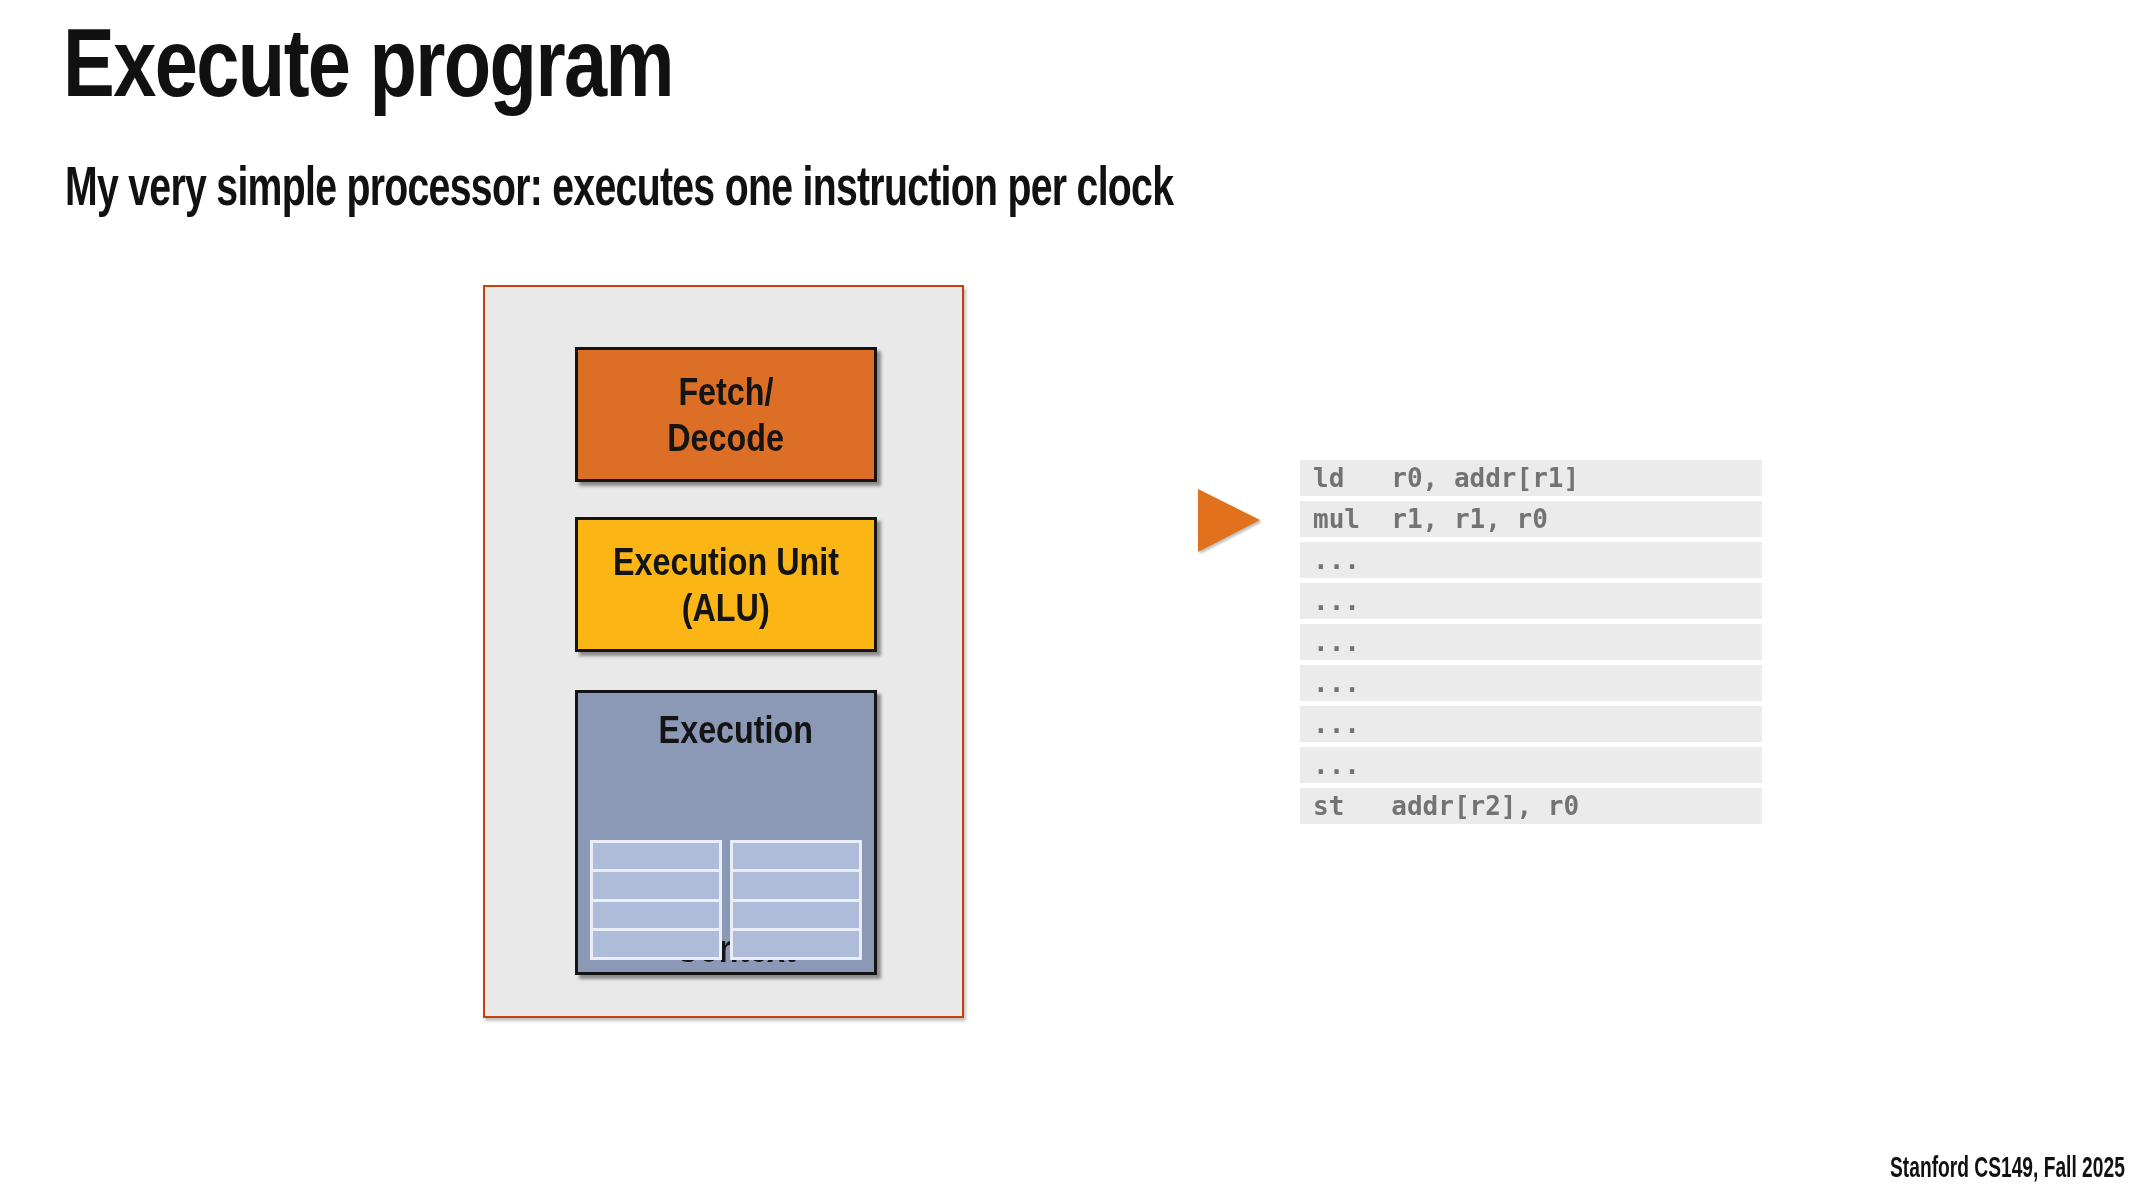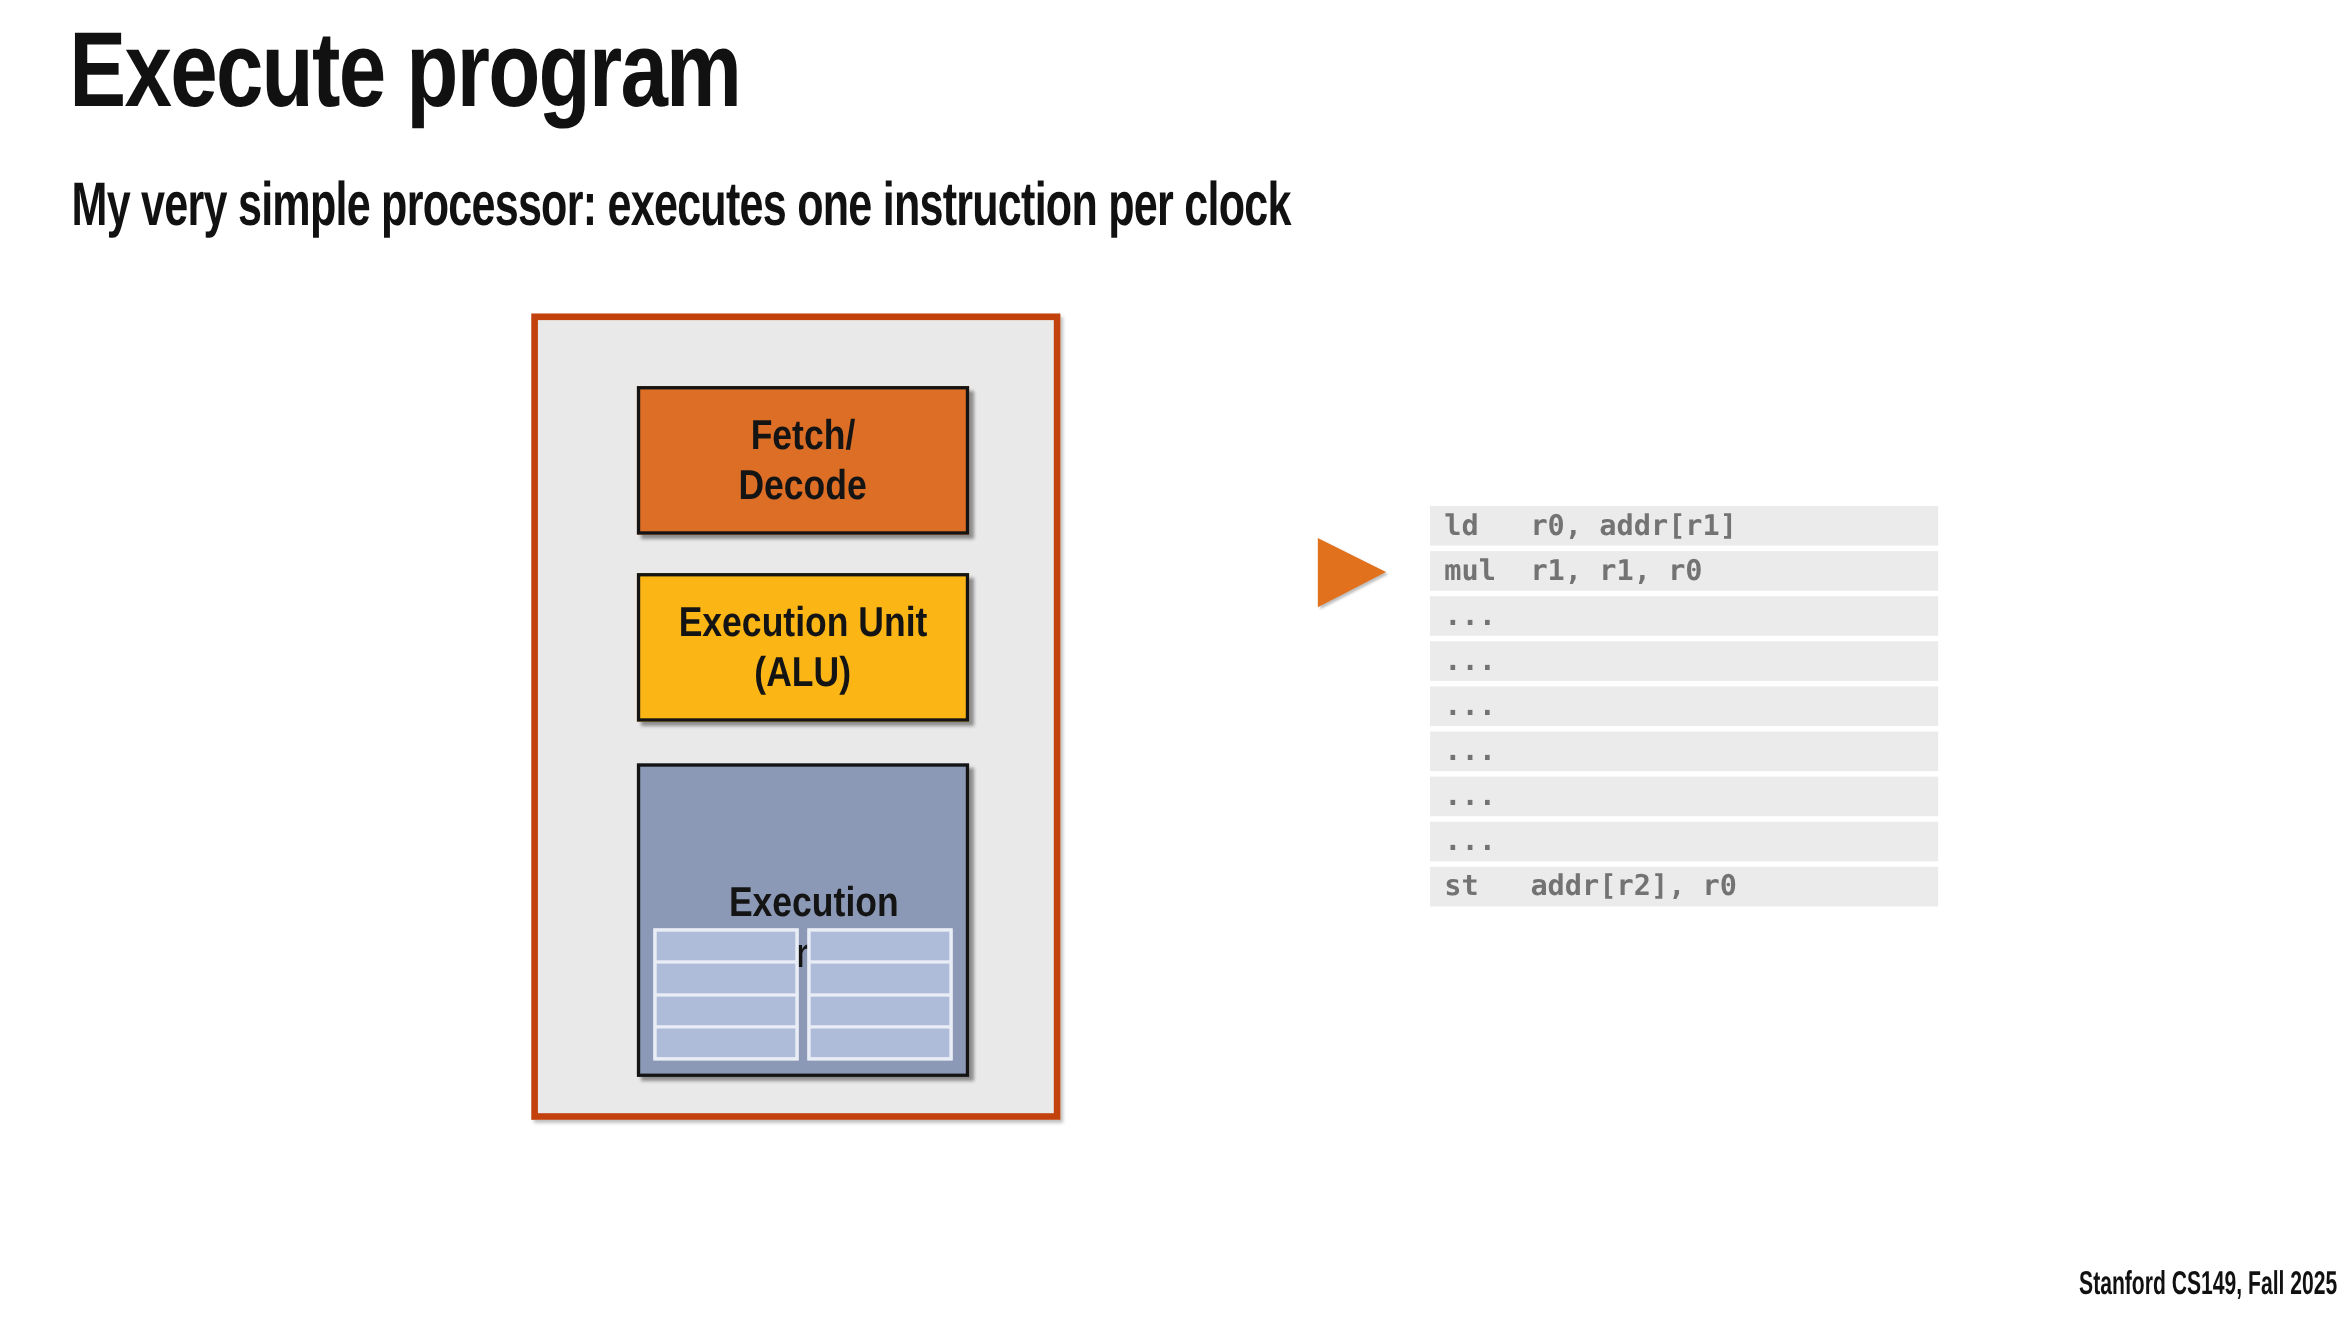--- a/index.html
+++ b/index.html
@@ -19,35 +19,35 @@
     transform:scaleX(0.70);transform-origin:left top;white-space:nowrap;
   }
   .footer{
     position:absolute;right:8px;top:1150px;margin:0;
     font-size:30px;font-weight:bold;white-space:nowrap;
     transform:scaleX(0.64);transform-origin:right top;
   }
   
   .processor{
     position:absolute;left:483px;top:285px;width:481px;height:733px;
-    background:var(--panel-gray,#E9E9E9);border:6px solid #c2410c;box-sizing:border-box;
+    background:var(--panel-gray,#E9E9E9);border:2px solid #c2410c;box-sizing:border-box;
     box-shadow:2px 3px 3px rgba(0,0,0,0.25);
   }
   .block{
     position:absolute;left:90px;width:302px;box-sizing:border-box;
     border:3px solid #141414;box-shadow:4px 4px 3px rgba(0,0,0,0.40);
     display:flex;flex-direction:column;align-items:center;justify-content:center;
   }
   .block .bl{
     font-size:38px;font-weight:bold;line-height:46px;white-space:nowrap;
     transform:scaleX(0.85);transform-origin:center;color:#141414;text-align:center;
   }
   .fetch{top:60px;height:135px;background:var(--block-orange,#DC6E26);}
   .unit{top:230px;height:135px;background:var(--block-yellow,#FBB616);}
-  .context{top:403px;height:285px;background:var(--block-blue,#8C99B6);justify-content:center;padding-top:14px;padding-left:20px;}
+  .context{top:403px;height:285px;background:var(--block-blue,#8C99B6);justify-content:space-between;padding-top:14px;padding-left:20px;}
   .regfile{
     position:absolute;left:12px;right:12px;bottom:12px;height:120px;
     display:flex;flex-direction:row;gap:8px;
   }
   .reg-block{
     flex:1;display:flex;flex-direction:column;gap:3px;box-sizing:border-box;
     background:var(--register-border,#E9EDF6);border:3px solid var(--register-border,#E9EDF6);
   }
   .reg-cell{flex:1;background:var(--register-blue,#AEBBD9);}
   

